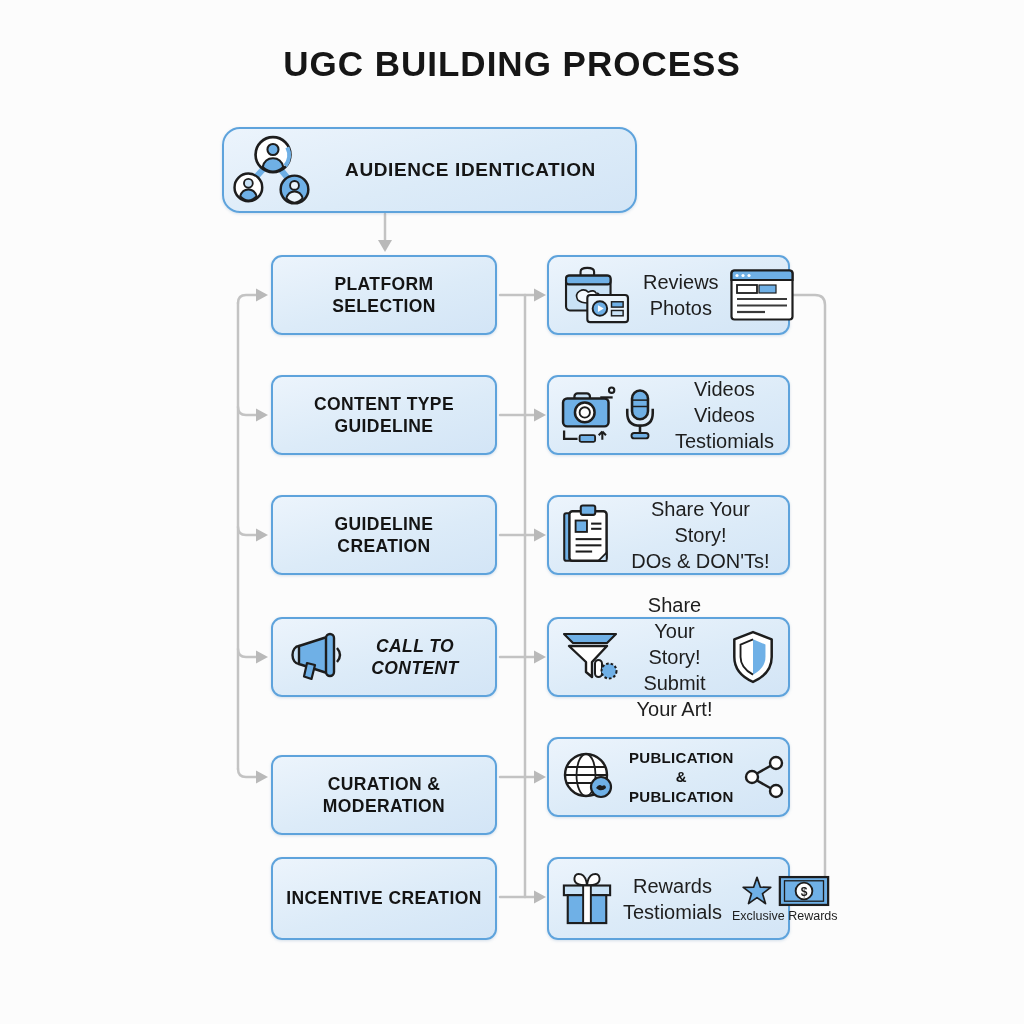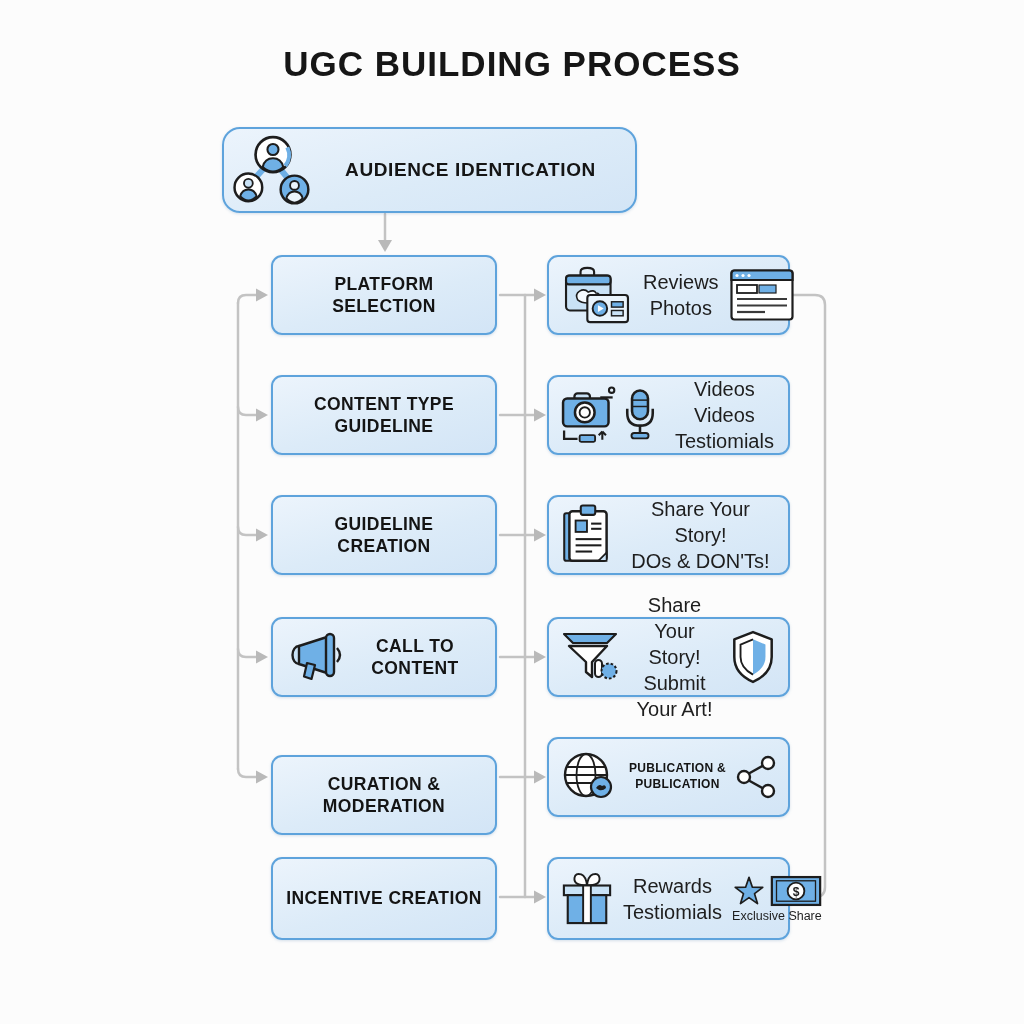--- a/index.html
+++ b/index.html
@@ -22,32 +22,32 @@
 
   .left-node  { left:271px; width:226px; height:80px; justify-content:center; padding:0 10px; }
   .right-node { left:547px; width:243px; height:80px; padding:0 12px; gap:10px; }
 
   .step-label { text-align:center; font-size:17.5px; font-weight:800; letter-spacing:.4px;
                 color:#141414; line-height:1.28; }
   .step-label span { display:block; }
 
   .plain-text { font-size:20px; color:#1e1e1e; line-height:1.3;text-align:center; }
   .plain-text span { display:block; }
-  .bold-text { font-size:12px; font-weight:800; letter-spacing:.3px; color:#141414;
+  .bold-text { font-size:15px; font-weight:800; letter-spacing:.3px; color:#141414;
                line-height:1.3; text-align:center; }
   .bold-text span { display:block; }
 
   .icon { flex:0 0 auto; display:flex; align-items:center; justify-content:center; }
   .icon-cluster { display:flex; align-items:center; }
 
   .reward-side { display:flex; flex-direction:column; align-items:center; gap:2px; margin-left:auto; }
   .reward-icons { display:flex; align-items:center; gap:4px; }
   .caption { font-size:12.5px; color:#1e1e1e; white-space:nowrap; }
 
-  .cta-body { flex:1; text-align:center; }
+  .cta-body { flex:1; text-align:center;font-style:italic; }
 </style>
 </head>
 <body>
 
 <div class="canvas">
 
   <div class="title">UGC BUILDING PROCESS</div>
 
   <svg class="connectors" width="1024" height="1024" viewBox="0 0 1024 1024">
     <g stroke="#c3c3c3" stroke-width="2.5" fill="none" stroke-linecap="round">
@@ -311,17 +311,17 @@
         </span>
         <span class="icon">
           <svg width="52" height="32" viewBox="0 0 56 34">
             <rect x="2" y="2" width="52" height="30" fill="#6fb0e6" stroke="#1d1d1d" stroke-width="2.4"></rect>
             <rect x="7" y="6" width="42" height="22" fill="none" stroke="#1d1d1d" stroke-width="1.4"></rect>
             <circle cx="28" cy="17" r="9" fill="#ffffff" stroke="#1d1d1d" stroke-width="2"></circle>
             <text x="28" y="22" text-anchor="middle" font-size="13" font-weight="bold" font-family="Liberation Sans, sans-serif" fill="#1d1d1d">$</text>
           </svg>
         </span>
       </div>
-      <span class="caption">Exclusive Share</span>
+      <span class="caption">Exclusive Rewards</span>
     </div>
   </div>
 
 </div>
 
 </body></html>

